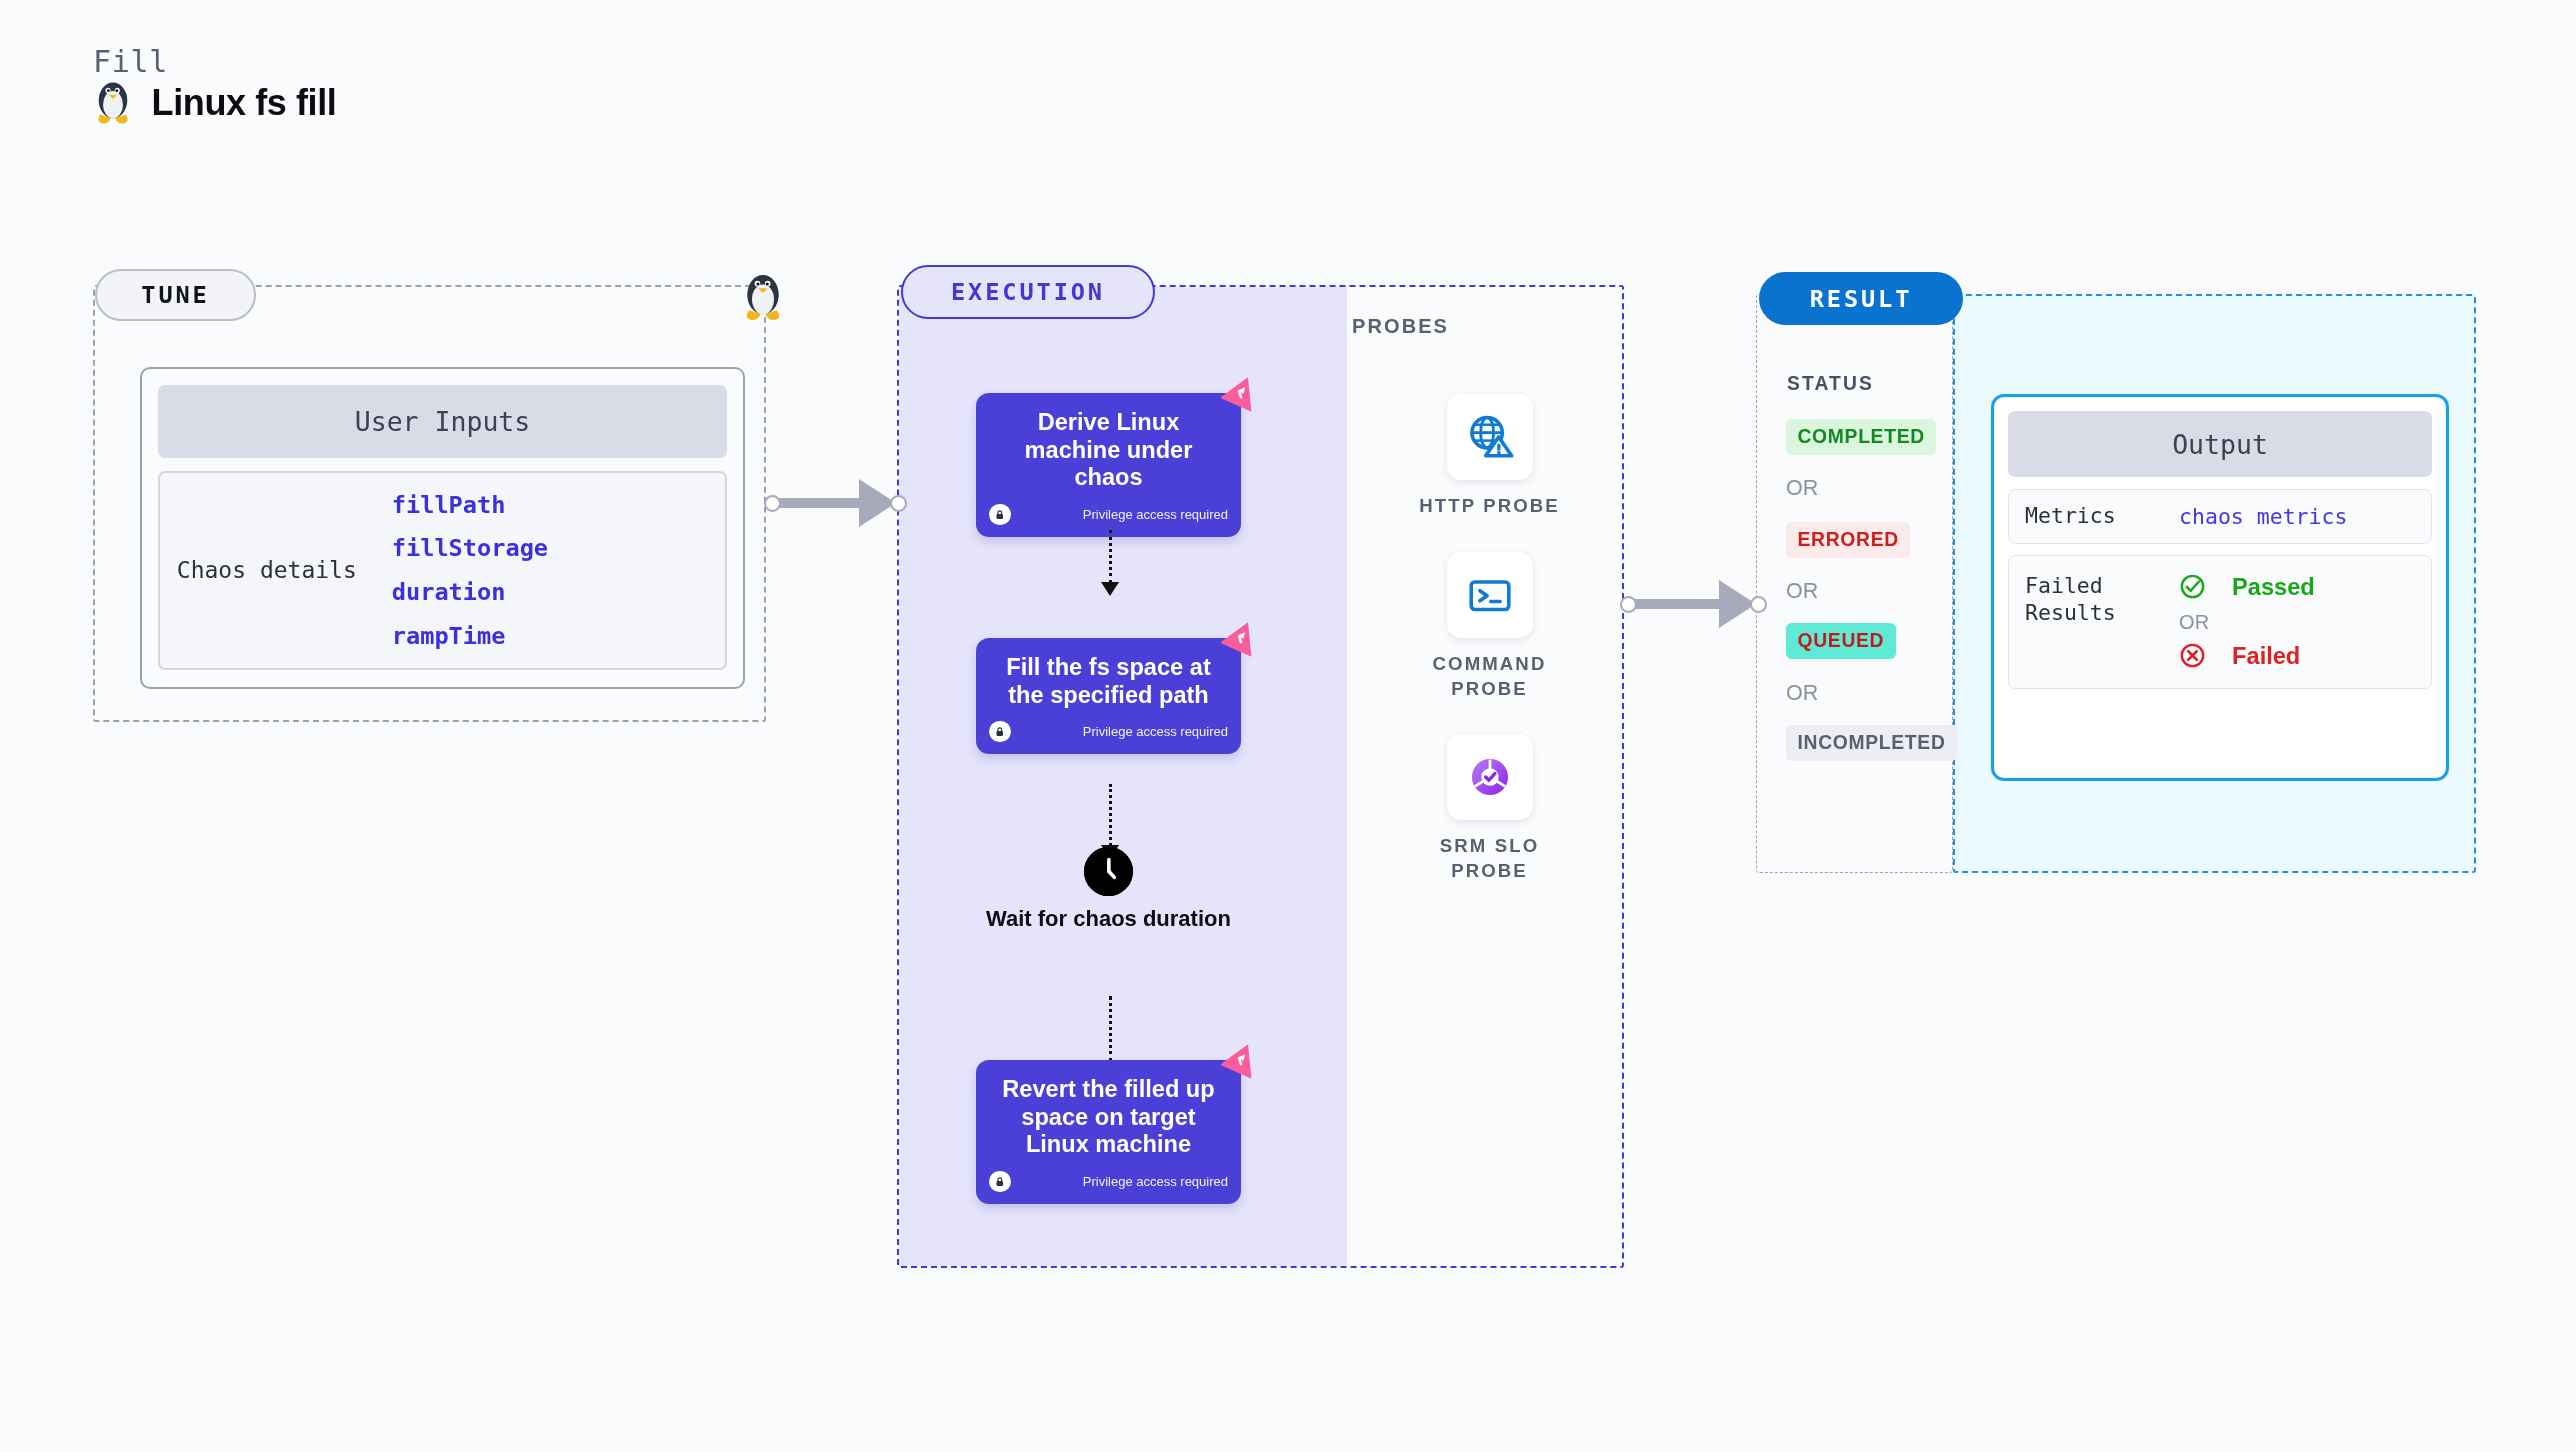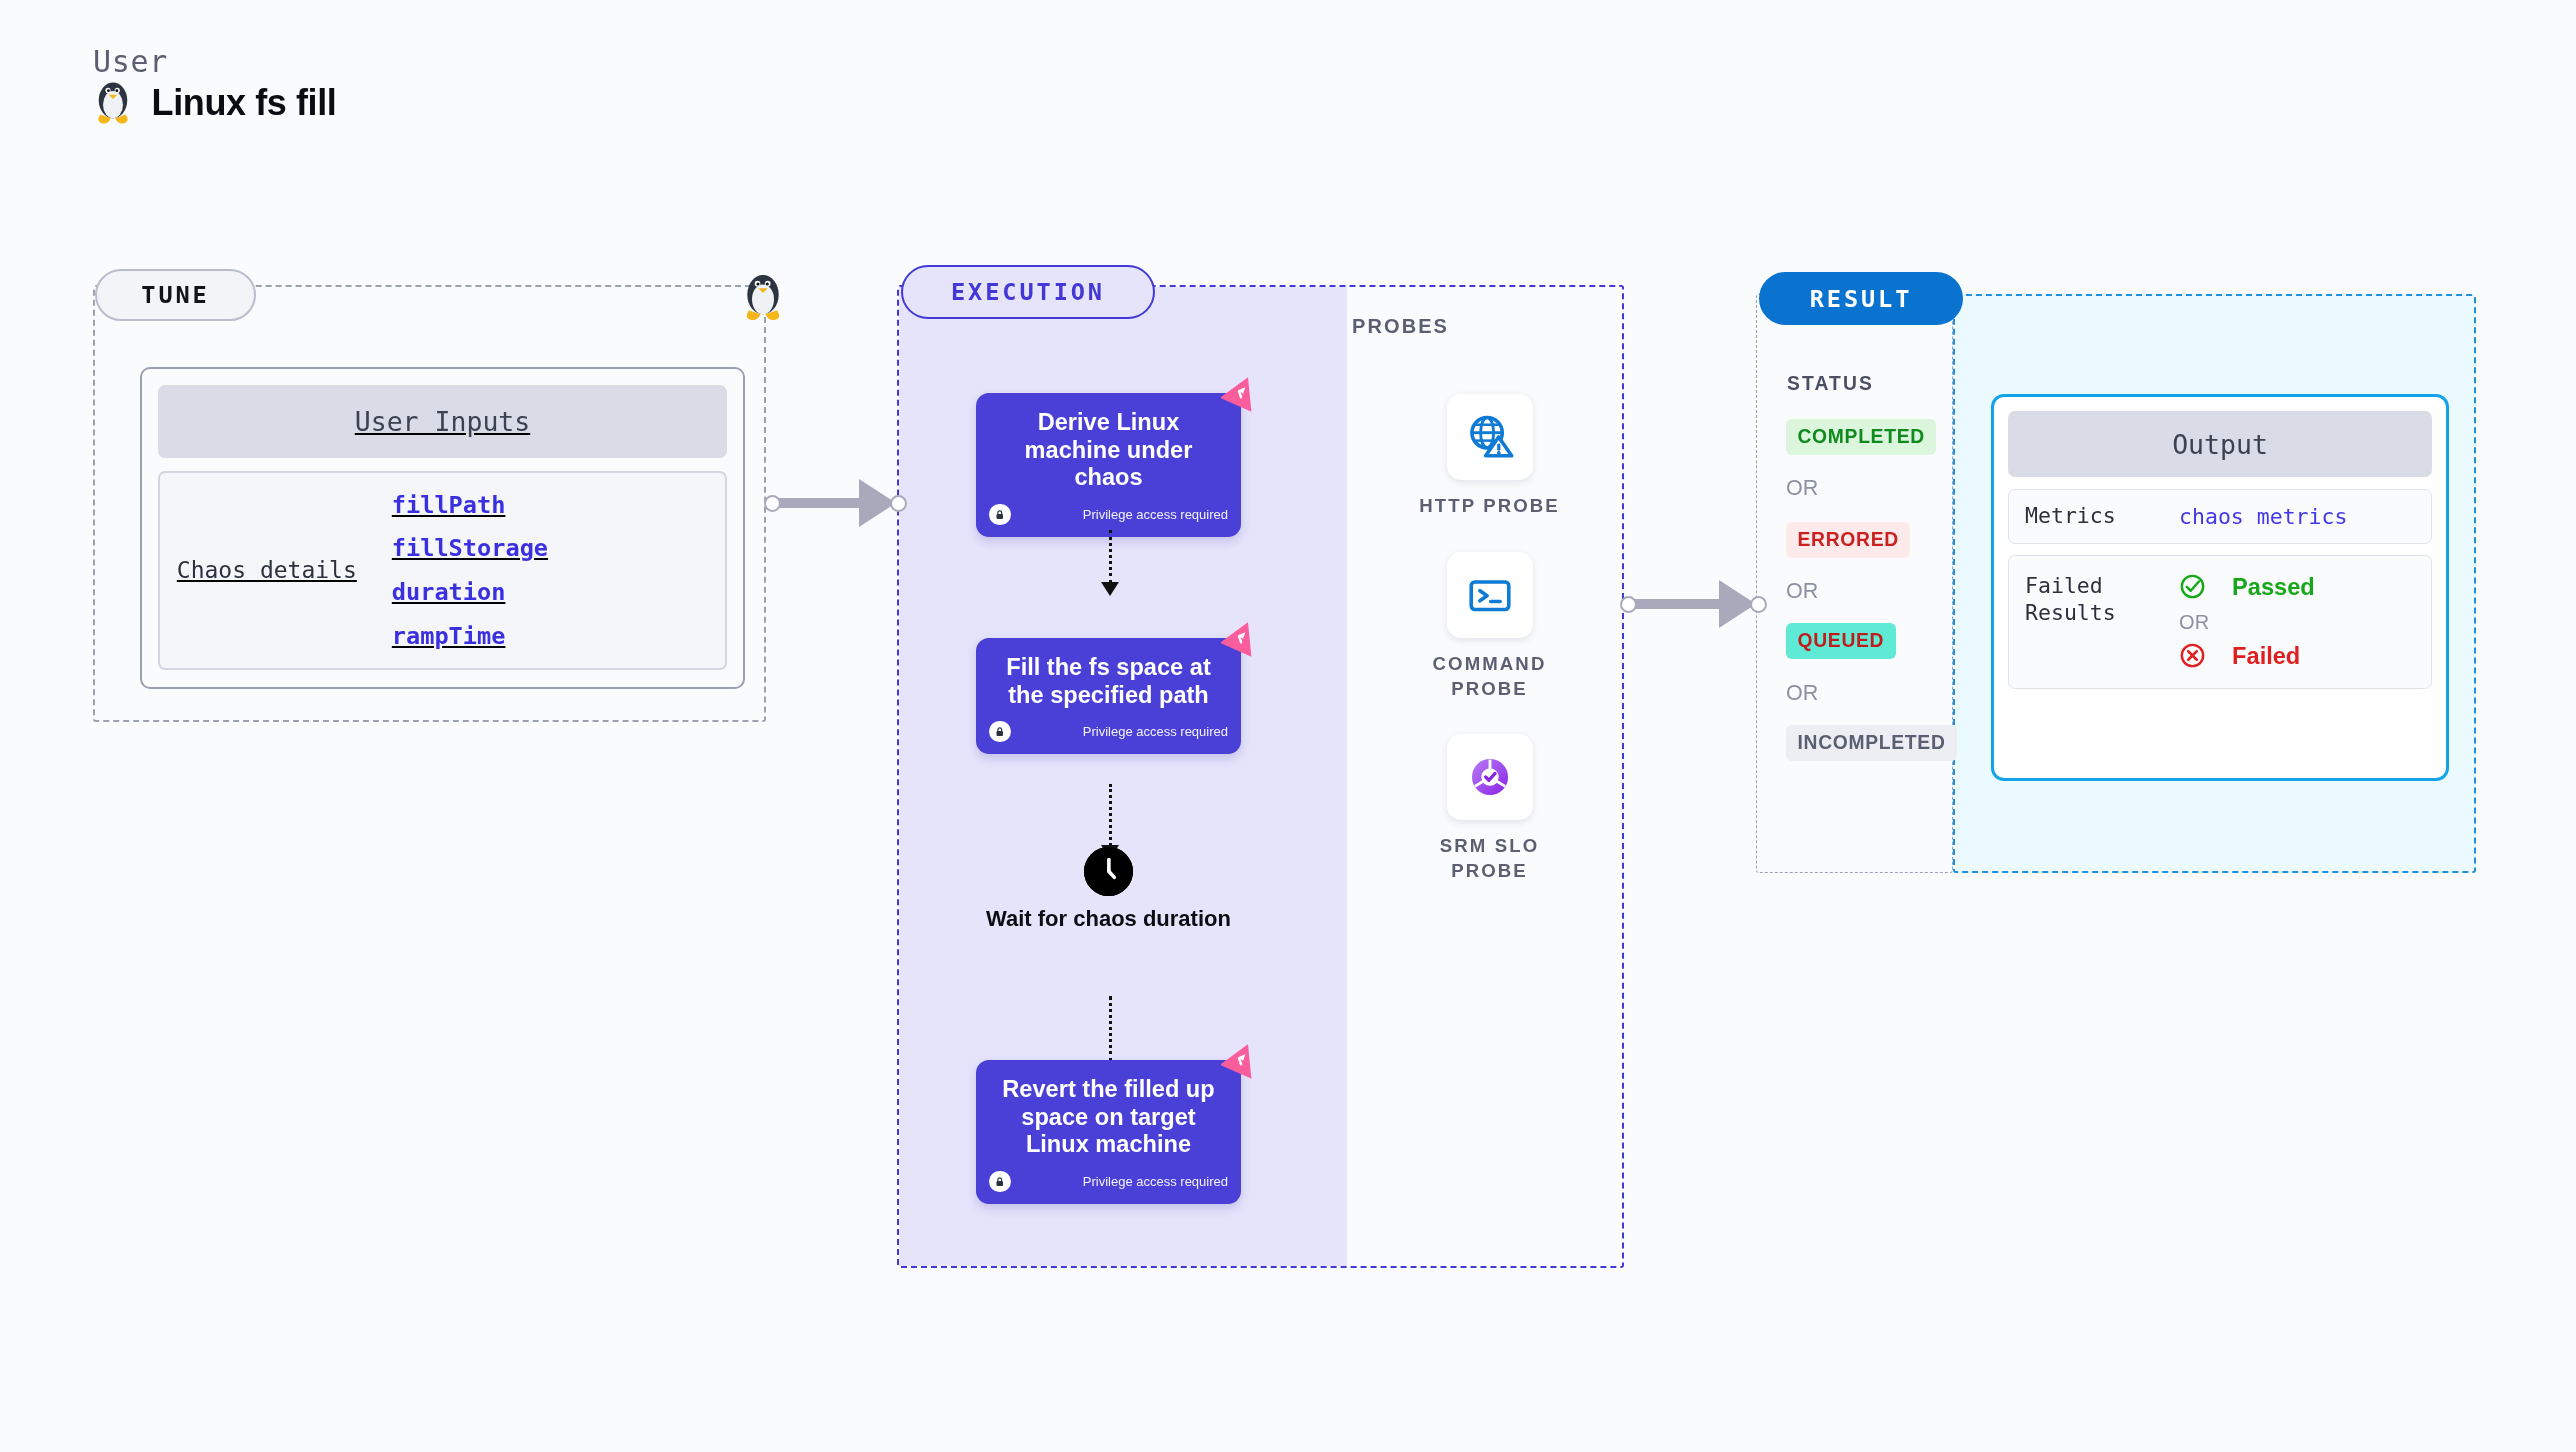--- a/index.html
+++ b/index.html
@@ -58,21 +58,20 @@
     background: #f3f4f8; border: 2.1px solid #b9bdcc;
     color: #11141a; font-size: 23.6px;
   }
   #tune-card {
     position: absolute;
     left: 140px; top: 367px; width: 605px; height: 322px;
     background: #fafbfd;
     border: 2.1px solid #9aa1b0;
     border-radius: 10px;
     padding: 15.8px;
-    text-decoration: underline;
   }
   .card-header {
     background: #d9dbe6;
     border-radius: 7.2px;
     height: 73px;
     display: flex; align-items: center; justify-content: center;
     font-family: "DejaVu Sans Mono", monospace;
     font-size: 26.5px; color: #3b4252;
   }
   #tune-body {
@@ -261,21 +260,21 @@
   }
   .probe-result-stack { display: flex; flex-direction: column; gap: 8.6px; }
   .pr-line { display: flex; align-items: center; gap: 26px; }
   .pr-text { font-size: 23.6px; font-weight: bold; }
   .pr-or { font-size: 20px; color: #8b91a3; }
 </style>
 </head>
 <body>
 
 <div id="header">
-  <div id="fault-label">User</div>
+  <div id="fault-label">Fill</div>
   <div id="fault-title-row">
     <span>
       <svg class="penguin" width="40" height="47" viewBox="0 0 56 66">
         <ellipse cx="28" cy="30" rx="20" ry="25" fill="#2b3440"></ellipse>
         <ellipse cx="28" cy="36" rx="14" ry="19" fill="#eef2f4"></ellipse>
         <circle cx="21" cy="16" r="3.6" fill="#fff"></circle>
         <circle cx="34" cy="16" r="3.6" fill="#fff"></circle>
         <circle cx="21.6" cy="16.4" r="2" fill="#111"></circle>
         <circle cx="33.4" cy="16.4" r="2" fill="#111"></circle>
         <path d="M22 22 L34 22 L28 28 Z" fill="#f5b61a"></path>

